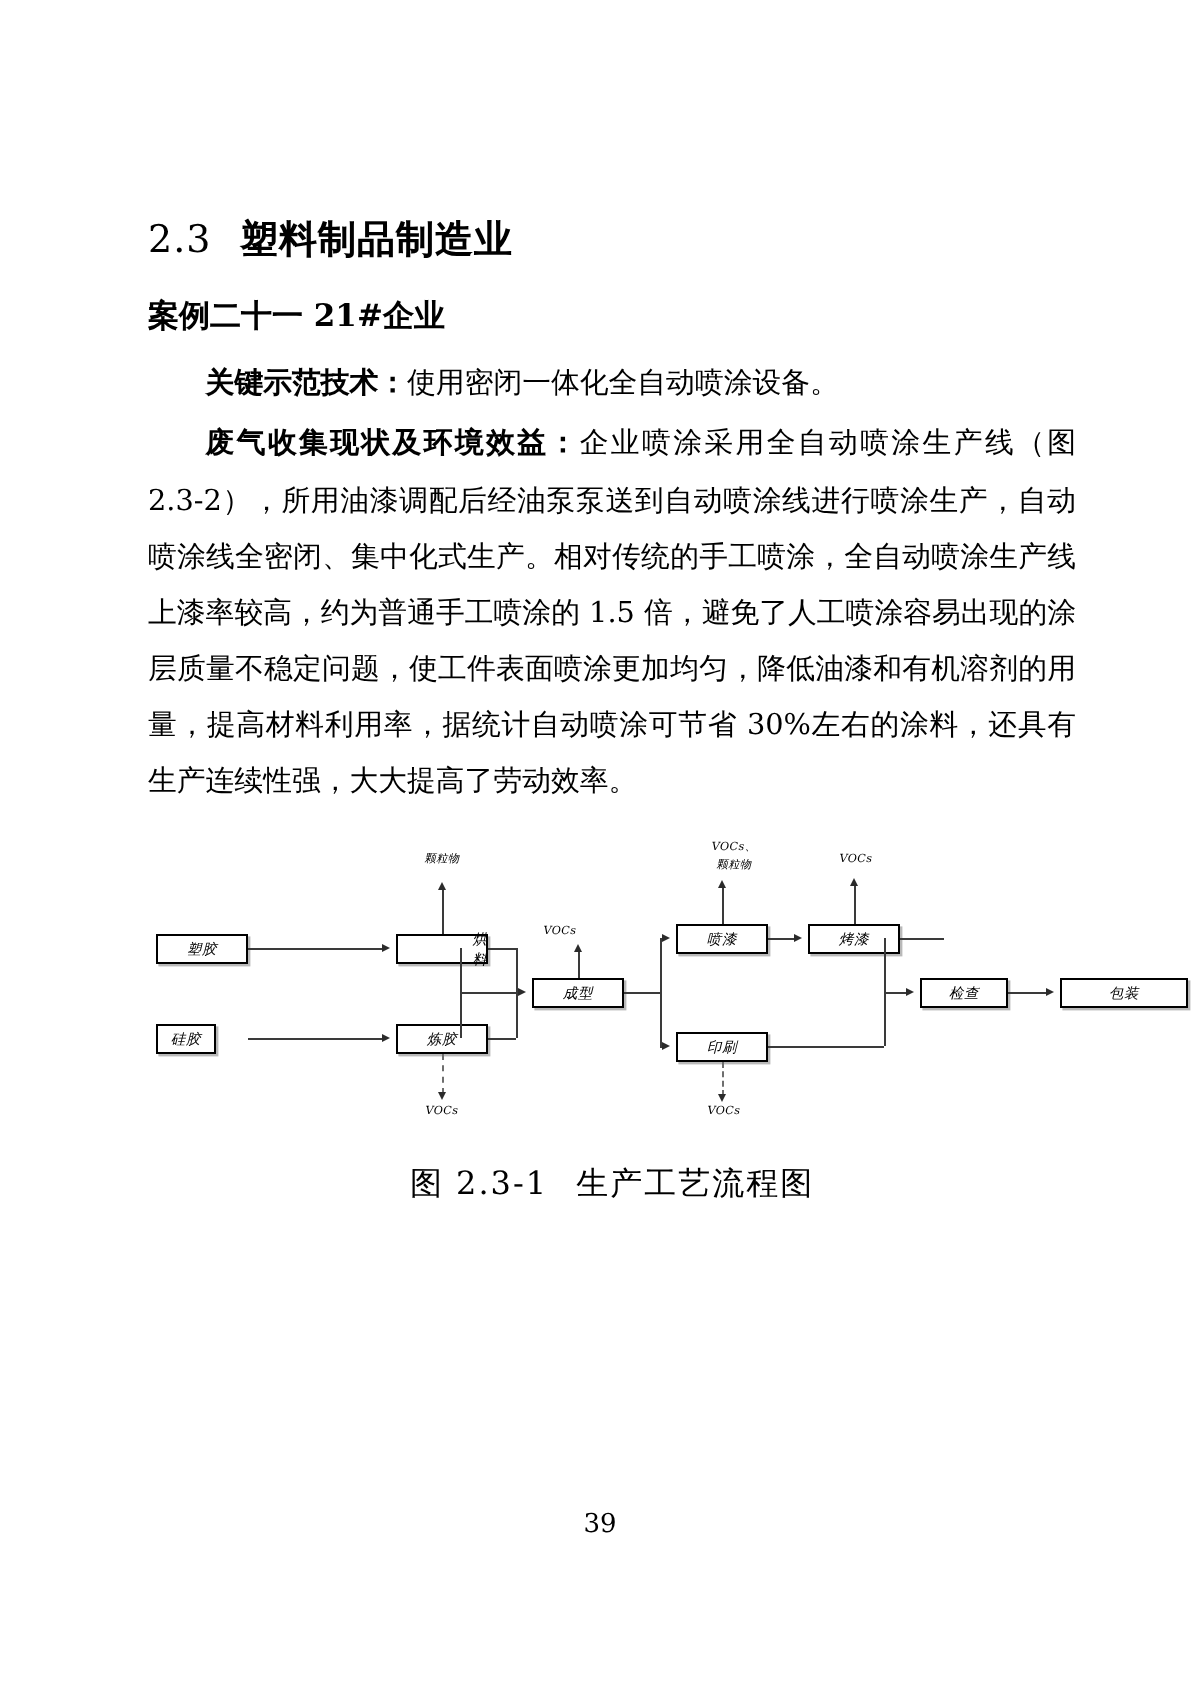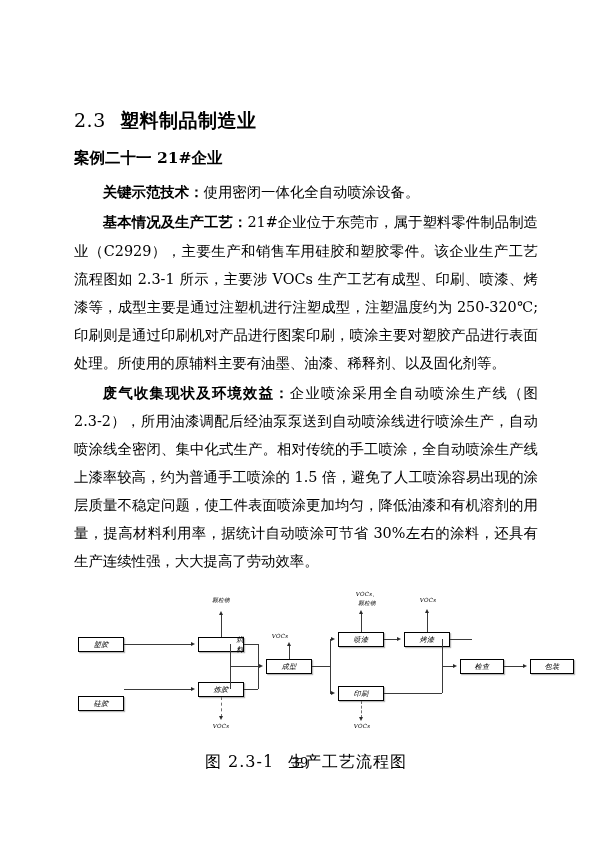--- a/index.html
+++ b/index.html
@@ -118,50 +118,47 @@
   <h2 class="h2">
     <span class="num">2.3</span>&nbsp;&nbsp;<span>塑料制品制造业</span>
   </h2>
 
   <h3 class="h3">案例二十一  21#企业</h3>
 
   <p class="para">
     <b>关键示范技术：</b><span>使用密闭一体化全自动喷涂设备。</span>
   </p>
 
-  <p class="para">
-    <b>基本情况及生产工艺：</b><span>21#企业位于东莞市，属于塑料零件制品制造业（C2929），主要生产和销售车用硅胶和塑胶零件。该企业生产工艺流程图如 2.3-1 所示，主要涉 VOCs 生产工艺有成型、印刷、喷漆、烤漆等，成型主要是通过注塑机进行注塑成型，注塑温度约为 250-320℃; 印刷则是通过印刷机对产品进行图案印刷，喷涂主要对塑胶产品进行表面处理。所使用的原辅料主要有油墨、油漆、稀释剂、以及固化剂等。</span>
-  </p>
 
   <p class="para">
     <b>废气收集现状及环境效益：</b><span>企业喷涂采用全自动喷涂生产线（图 2.3-2），所用油漆调配后经油泵泵送到自动喷涂线进行喷涂生产，自动喷涂线全密闭、集中化式生产。相对传统的手工喷涂，全自动喷涂生产线上漆率较高，约为普通手工喷涂的 1.5 倍，避免了人工喷涂容易出现的涂层质量不稳定问题，使工件表面喷涂更加均匀，降低油漆和有机溶剂的用量，提高材料利用率，据统计自动喷涂可节省 30%左右的涂料，还具有生产连续性强，大大提高了劳动效率。</span>
   </p>
 
   <div class="figure-wrap">
     <div class="flow">
 
       <div class="lbl" style="left:131px; top:8px; width:40px;">颗粒物</div>
       <div class="lbl" style="left:190px; top:44px; width:40px;">VOCs</div>
       <div class="lbl" style="left:272px; top:2px; width:50px;">VOCs、</div>
       <div class="lbl" style="left:272px; top:11px; width:50px;">颗粒物</div>
       <div class="lbl" style="left:338px; top:8px; width:40px;">VOCs</div>
 
       <div class="lbl" style="left:131px; top:134px; width:40px;">VOCs</div>
       <div class="lbl" style="left:272px; top:134px; width:40px;">VOCs</div>
 
       <div class="node" style="left:8px;  top:48px;  width:46px;">塑胶</div>
       <div class="node" style="left:128px;top:48px;  width:46px;padding-left:38px;">烘料</div>
-      <div class="node" style="left:8px;  top:93px;  width:46px;margin-top:14px;">硅胶</div>
+      <div class="node" style="left:8px;  top:93px;  width:30px;">硅胶</div>
       <div class="node" style="left:128px;top:93px;  width:46px;">炼胶</div>
       <div class="node" style="left:196px;top:70px;  width:46px;">成型</div>
       <div class="node" style="left:268px;top:43px;  width:46px;">喷漆</div>
       <div class="node" style="left:334px;top:43px;  width:46px;">烤漆</div>
       <div class="node" style="left:268px;top:97px;  width:46px;">印刷</div>
       <div class="node" style="left:390px;top:70px;  width:44px;">检查</div>
-      <div class="node" style="left:460px;top:70px;  width:44px;">包装</div>
+      <div class="node" style="left:460px;top:70px;  width:64px;">包装</div>
 
       <div class="ln h" style="left:54px; top:55px; width:68px;"></div>
       <div class="arw r" style="left:121px; top:53px;"></div>
 
       <div class="ln h" style="left:54px; top:100px; width:68px;"></div>
       <div class="arw r" style="left:121px; top:98px;"></div>
 
       <div class="ln h" style="left:174px; top:55px; width:14px;"></div>
       <div class="ln v" style="left:188px; top:55px; height:45px;"></div>
       <div class="ln h" style="left:174px; top:100px; width:14px;"></div>

